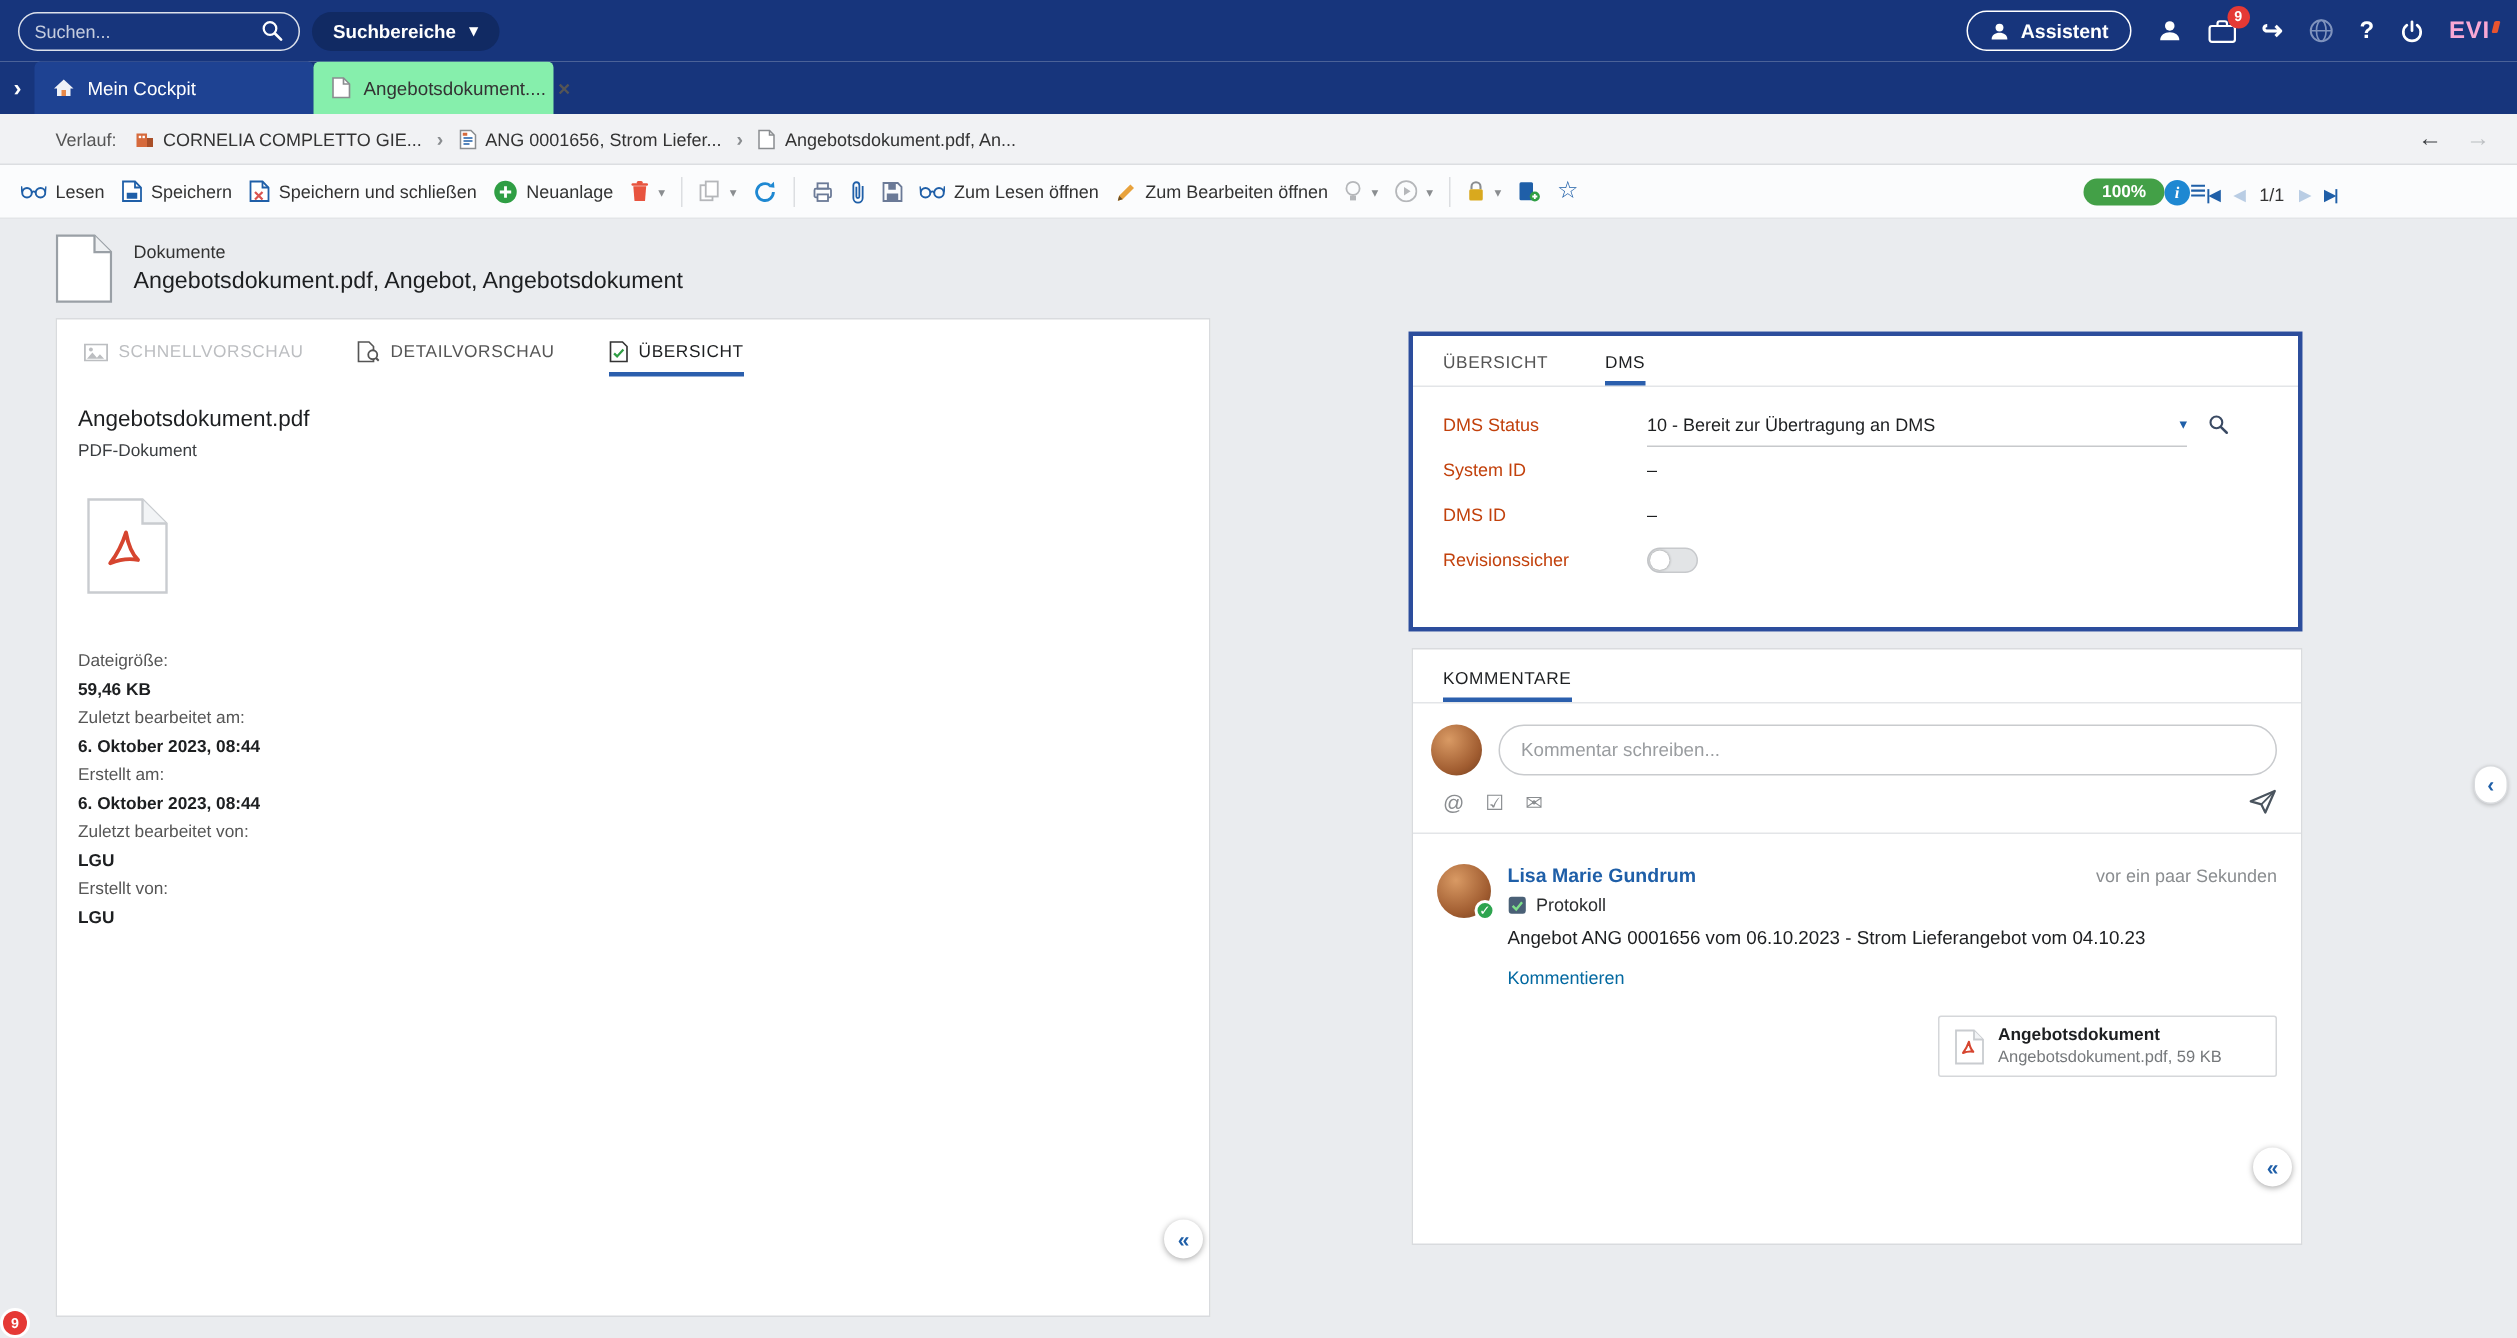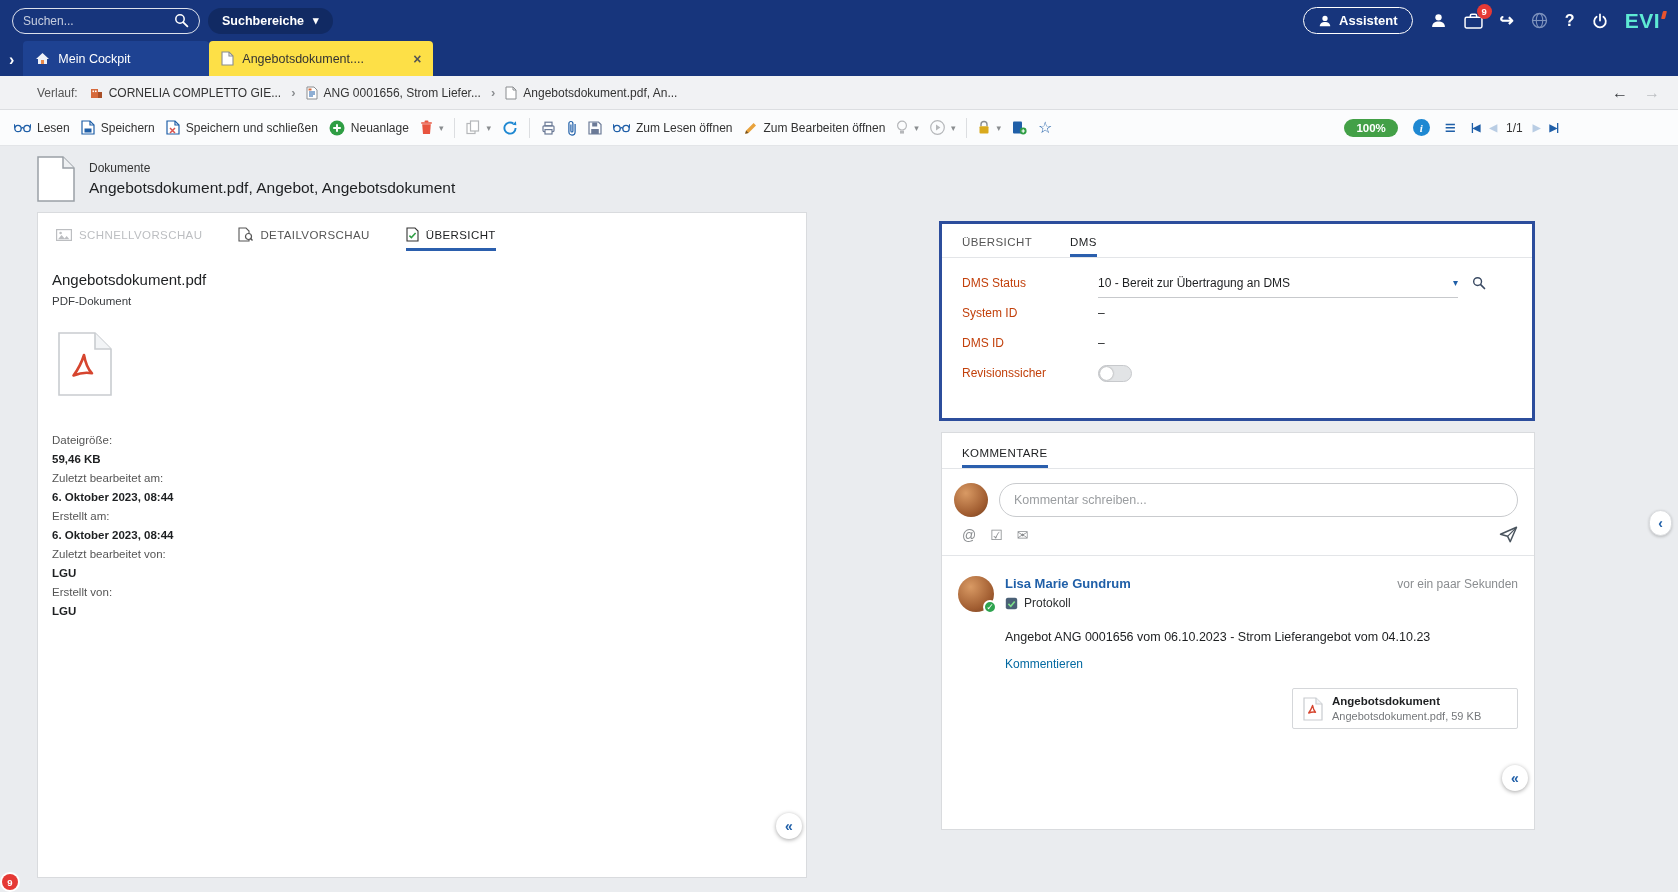--- a/index.html
+++ b/index.html
@@ -12,47 +12,47 @@
   .search-box{display:flex;align-items:center;width:188px;height:26px;border:1px solid rgba(255,255,255,.85);border-radius:13px;padding:0 10px;}
   .search-box input{flex:1;min-width:0;background:transparent;border:none;outline:none;color:#fff;font-size:12px;}
   .search-box input::placeholder{color:rgba(255,255,255,.75);}
   .search-areas{margin-left:8px;height:26px;display:flex;align-items:center;gap:9px;background:#112a63;border:none;border-radius:13px;color:#fff;font-size:12.5px;font-weight:700;padding:0 14px;cursor:pointer;}
   .search-areas .dd-lg{font-size:11px;}
   .topbar-right{margin-left:auto;display:flex;align-items:center;gap:17px;}
   .assistant-pill{display:flex;align-items:center;gap:7px;height:27px;padding:0 14px;border:1.5px solid #fff;border-radius:14px;background:transparent;color:#fff;font-size:13px;font-weight:700;cursor:pointer;}
   .icon-btn{position:relative;background:none;border:none;color:#fff;cursor:pointer;display:flex;align-items:center;font-size:15px;}
   .nbadge{position:absolute;top:-8px;right:-9px;min-width:15px;height:15px;border-radius:8px;background:#e53935;color:#fff;font-size:9.5px;font-weight:700;display:flex;align-items:center;justify-content:center;padding:0 3px;}
   .help-glyph{font-size:16px;font-weight:700;}
-  .brand{display:flex;align-items:flex-start;gap:2px;font-size:21px;font-weight:700;letter-spacing:.5px;color:#5eead4;}
+  .brand{display:flex;align-items:flex-start;gap:2px;font-size:16px;font-weight:700;letter-spacing:.5px;color:#f9a8d4;}
   .brand-mark{width:4px;height:8px;background:#e8542f;transform:skewX(-14deg);margin-top:2px;border-radius:1px;}
 
   
   .tabrow{position:absolute;top:41px;left:0;right:0;height:35px;background:#17357c;display:flex;align-items:flex-end;}
   .tab-exp{background:none;border:none;color:#fff;font-size:16px;font-weight:700;padding:0 9px 7px;cursor:pointer;}
   .tab{height:35px;display:flex;align-items:center;gap:8px;padding:0 12px;border-radius:4px 4px 0 0;font-size:12.5px;cursor:pointer;}
   .tab.cockpit{background:#1e4292;color:#fff;width:186px;}
-  .tab.activetab{background:#fde047;color:#333;width:224px;}
+  .tab.activetab{background:#86efac;color:#333;width:160px;}
   .tab .tclose{margin-left:auto;color:#555;font-size:14px;font-weight:700;background:none;border:none;cursor:pointer;}
 
   
   .breadcrumb{position:absolute;top:76px;left:0;right:0;height:34px;background:#f1f2f4;border-bottom:1px solid #dcdee1;display:flex;align-items:center;padding:0 18px 0 37px;font-size:12px;color:#333;gap:10px;}
   .bc-label{color:#555;margin-right:2px;}
   .crumb{display:flex;align-items:center;gap:6px;cursor:pointer;white-space:nowrap;}
   .crumb-sep{color:#8a8d90;font-weight:700;font-size:13px;}
   .bc-nav{margin-left:auto;display:flex;gap:16px;font-size:16px;align-items:center;}
   .bc-back{color:#3a3d40;font-weight:700;background:none;border:none;cursor:pointer;font-size:16px;}
   .bc-fwd{color:#bcbfc2;font-weight:700;background:none;border:none;cursor:pointer;font-size:16px;}
 
   
   .toolbar{position:absolute;top:110px;left:0;right:0;height:36px;background:#fbfcfd;border-bottom:1px solid #e3e5e8;display:flex;align-items:center;padding:0 14px;gap:11px;font-size:12px;color:#333;}
   .tbtn{display:flex;align-items:center;gap:6px;background:none;border:none;font-size:12px;color:#333;cursor:pointer;white-space:nowrap;}
   .tbtn.disabled{color:#b5b7ba;cursor:default;}
   .tb-sep{width:1px;height:20px;background:#dcdee1;}
   .dd{font-size:9px;color:#8a8d90;}
-  .toolbar-right{margin-left:auto;display:flex;align-items:center;gap:15px;margin-right:106px;}
+  .toolbar-right{margin-left:auto;display:flex;align-items:flex-end;margin-right:106px;}
   .zoom-badge{background:#43a047;color:#fff;font-weight:700;font-size:11.5px;border-radius:10px;padding:3px 12px;border:none;cursor:pointer;}
   .info-dot{width:17px;height:17px;border-radius:50%;background:#1e88d2;color:#fff;font-size:11px;font-weight:700;display:flex;align-items:center;justify-content:center;font-family:"Liberation Serif",serif;font-style:italic;border:none;cursor:pointer;}
   .menu-glyph{background:none;border:none;color:#1f5fa8;font-size:19px;font-weight:700;cursor:pointer;line-height:1;}
   .pager{display:flex;align-items:center;gap:10px;font-size:12px;color:#333;}
   .pg{background:none;border:none;color:#1f5fa8;font-size:10px;letter-spacing:-1px;cursor:pointer;font-weight:700;}
   .pg.dim{color:#b9cde4;cursor:default;}
   .pg-ind{color:#333;font-size:12px;}
 
   
   .doc-header{position:absolute;top:146px;left:0;right:0;height:66px;display:flex;align-items:center;padding-left:37px;gap:14px;}
@@ -103,21 +103,21 @@
   .composer-input::placeholder{color:#9a9da0;}
   .composer-tools{display:flex;align-items:center;gap:14px;padding:9px 16px 12px 20px;color:#8a8d90;border-bottom:1px solid #e3e5e8;}
   .ct-btn{background:none;border:none;color:#8a8d90;font-size:14px;cursor:pointer;display:flex;align-items:center;}
   .send-btn{margin-left:auto;background:none;border:none;cursor:pointer;display:flex;}
   .comment{display:flex;gap:11px;padding:20px 16px 0 16px;}
   .cmt-body{flex:1;min-width:0;}
   .cmt-head{display:flex;align-items:baseline;}
   .cmt-author{color:#1f5fa8;font-weight:700;font-size:13px;background:none;border:none;cursor:pointer;padding:0;}
   .cmt-time{margin-left:auto;color:#8a8d90;font-size:12px;}
   .cmt-type{display:flex;align-items:center;gap:6px;font-size:12px;color:#2c2e30;margin-top:5px;}
-  .cmt-text{font-size:12.5px;color:#1d1f21;margin-top:20px;}
+  .cmt-text{font-size:12.5px;color:#1d1f21;margin-top:8px;}
   .cmt-action{display:inline-block;color:#0369a1;font-size:12px;margin-top:13px;cursor:pointer;background:none;border:none;padding:0;}
   .attach-card{margin:16px 0 0 auto;width:226px;border:1px solid #d5d7da;background:#fff;border-radius:2px;display:flex;align-items:center;gap:9px;padding:6px 10px;cursor:pointer;}
   .attach-title{font-size:11.5px;font-weight:700;color:#1d1f21;}
   .attach-meta{font-size:11px;color:#75787b;margin-top:3px;}
 
   
   .edge-handle{position:absolute;right:6px;top:510px;width:23px;height:26px;background:#fff;border:1px solid #d9dbde;border-radius:13px;color:#1f5fa8;display:flex;align-items:center;justify-content:center;font-size:14px;font-weight:700;box-shadow:0 1px 3px rgba(0,0,0,.2);cursor:pointer;}
   .corner-badge{position:absolute;left:2px;bottom:2px;width:16px;height:16px;border-radius:50%;background:#e53935;color:#fff;font-size:9.5px;font-weight:700;display:flex;align-items:center;justify-content:center;box-shadow:0 0 0 2px #fff;border:none;cursor:pointer;}
 </style>
 </head>

